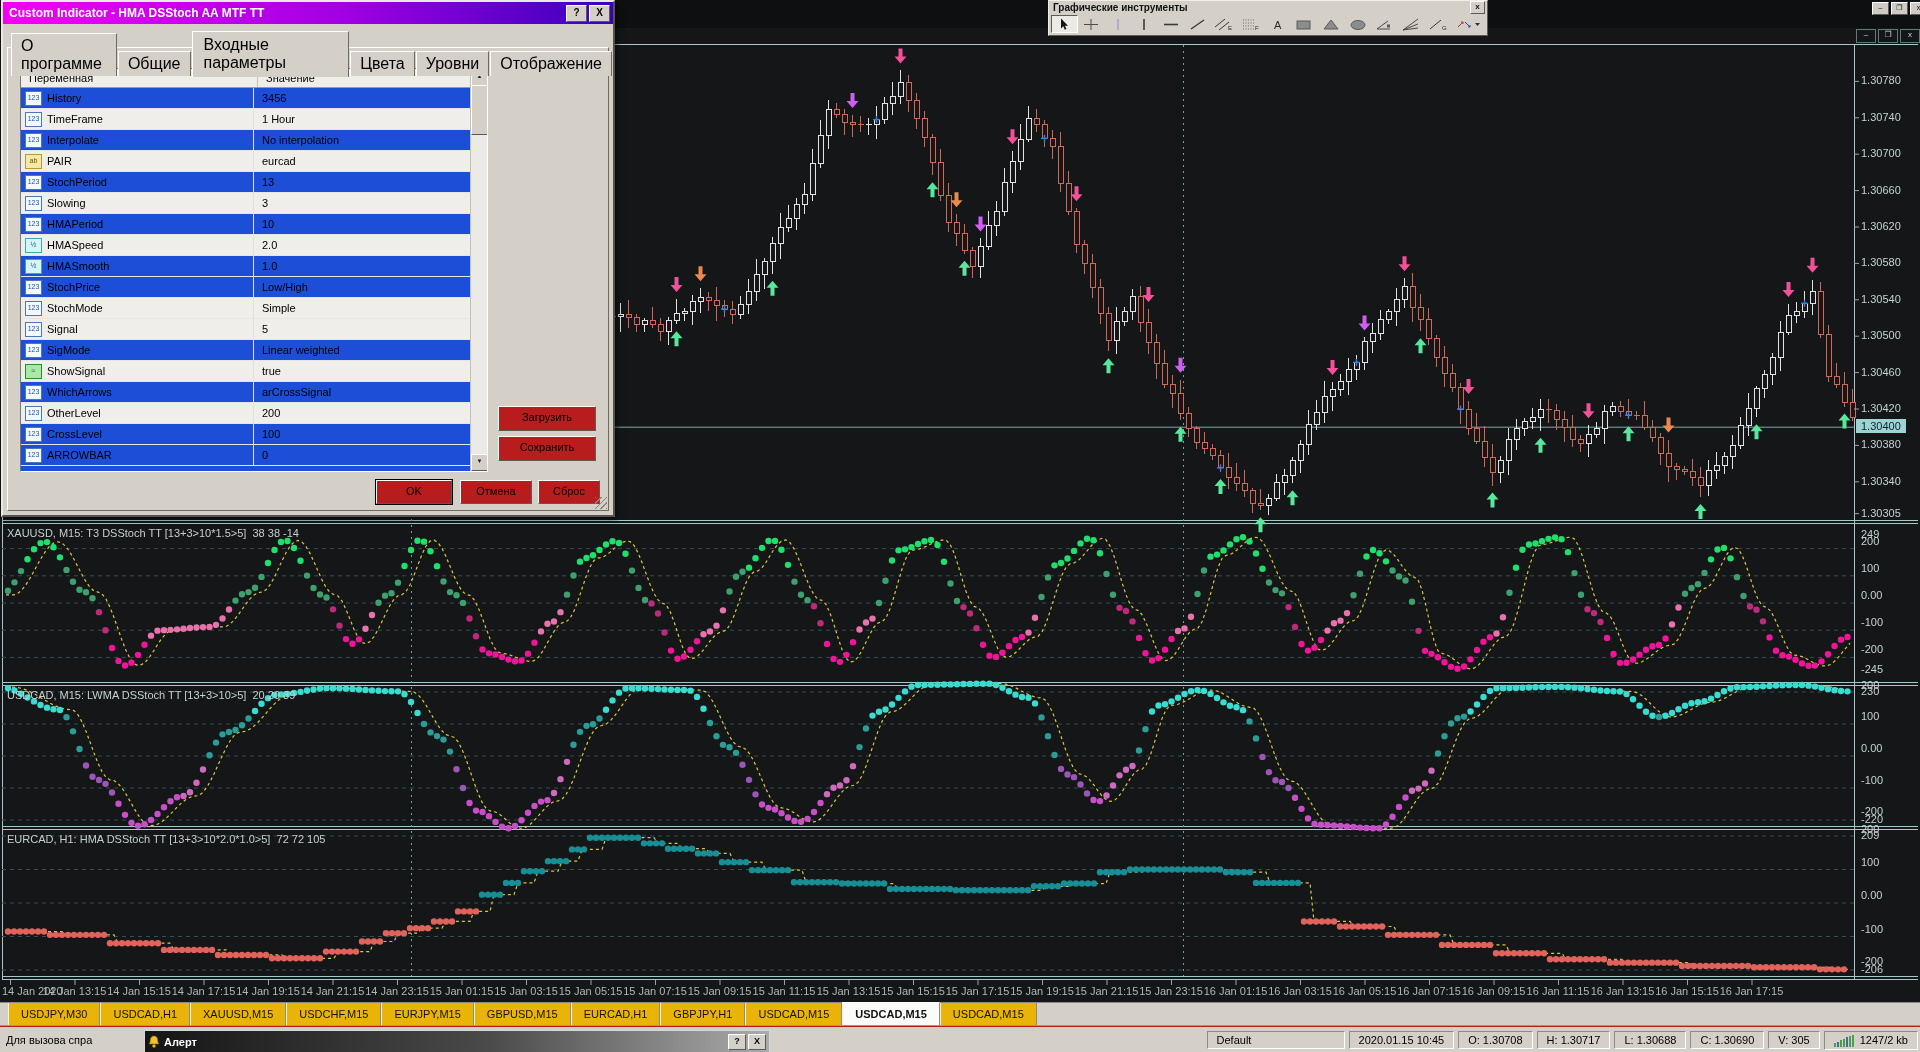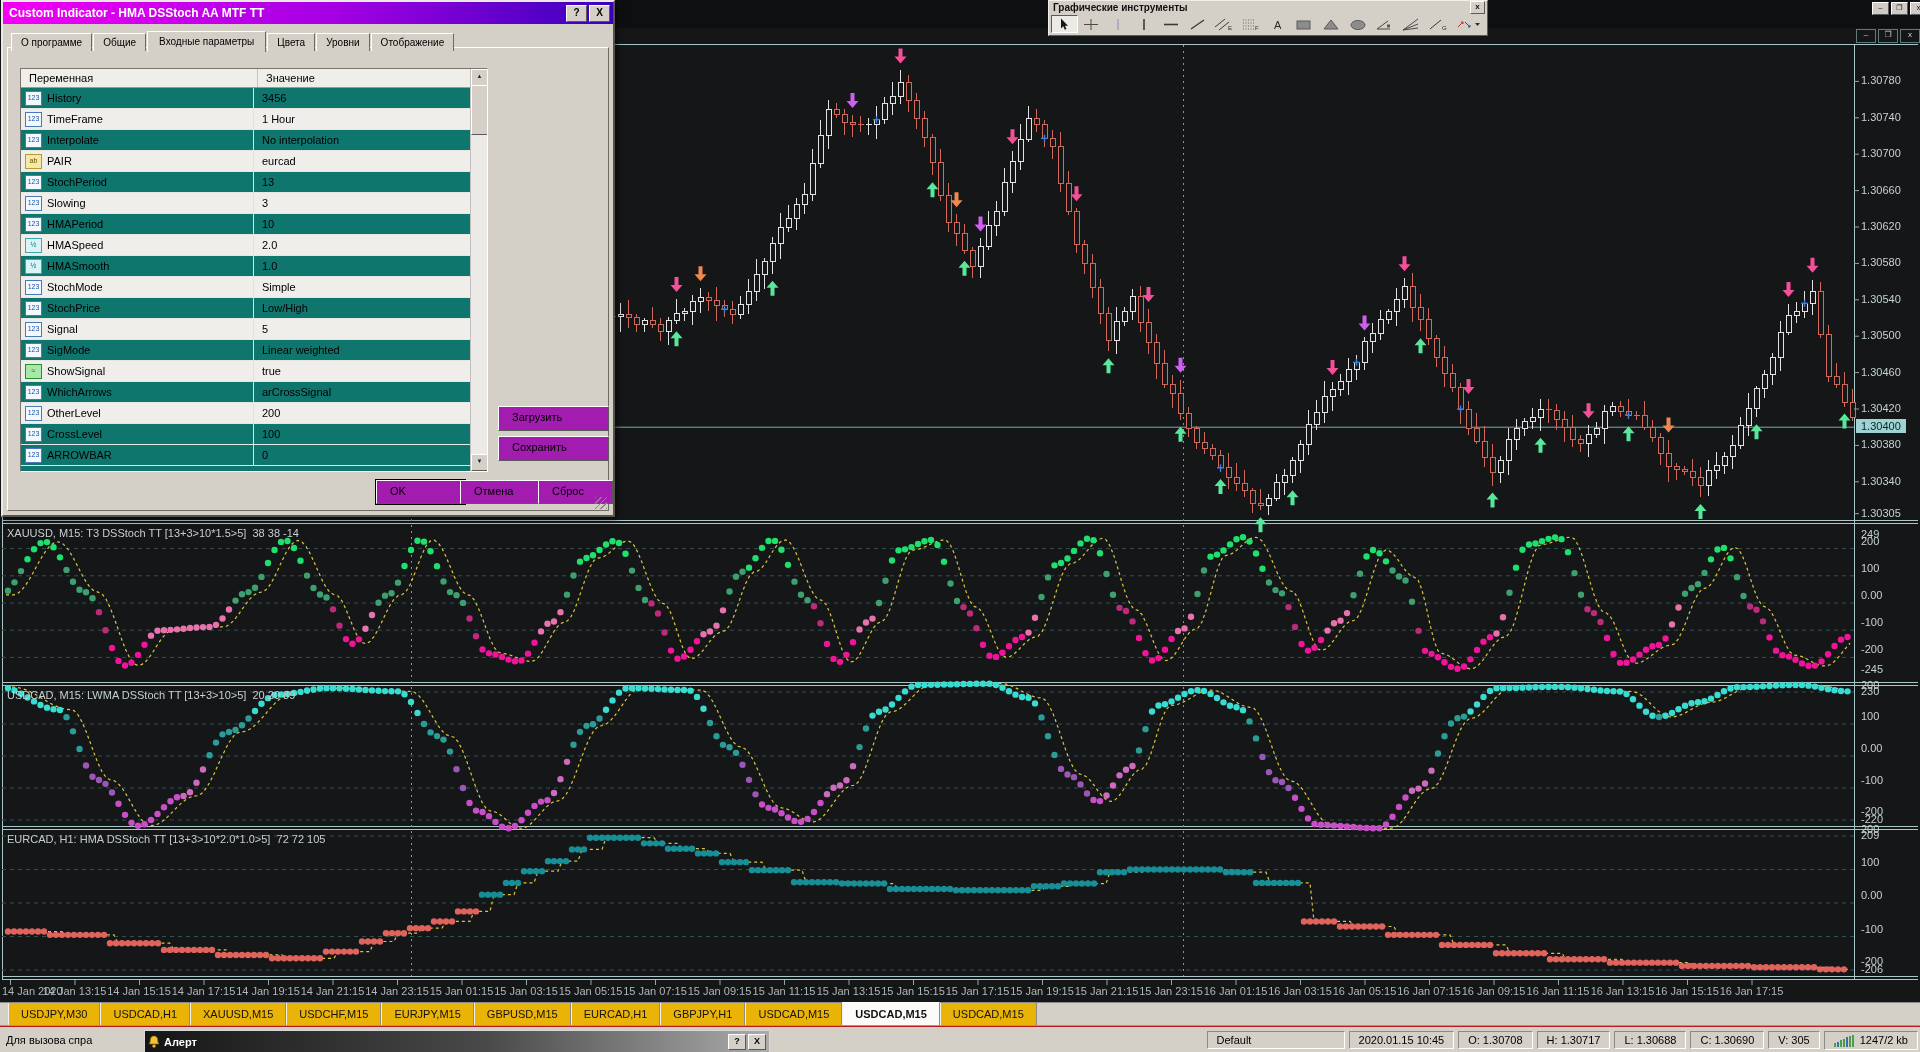--- a/index.html
+++ b/index.html
@@ -38,26 +38,26 @@
           border:2px solid;border-color:#ECE9E2 #575349 #575349 #ECE9E2;box-shadow:2px 2px 6px rgba(0,0,0,.6);}
   #dlg-title{height:22px;display:flex;align-items:center;padding:0 3px 0 6px;
              background:linear-gradient(90deg,#F400F4 0%,#A300E4 55%,#3A00BC 100%);
              color:#FFF;font-weight:bold;font-size:12px;}
   #dlg-title .sp{flex:1;}
   .dlg-cap-btn{width:19px;height:15px;margin-left:2px;background:#D4D0C8;border:1px solid;
                border-color:#FFF #5A5A5A #5A5A5A #FFF;font-size:10px;font-weight:bold;
                line-height:13px;text-align:center;color:#000;}
   #dlg-tabs{position:absolute;left:8px;top:27px;display:flex;align-items:flex-end;z-index:4;}
   .dtab{padding:3px 9px 3px 9px;margin-right:1px;background:#D4D0C8;border:1px solid;
-        border-color:#FFF #6F6B63 #6F6B63 #FFF;border-bottom:none;position:relative;top:1px;font-size:10px;}
+        border-color:#FFF #6F6B63 #6F6B63 #FFF;border-bottom:none;position:relative;top:1px;font-size:16px;}
   .dtab.act{padding:4px 11px 5px 11px;top:2px;background:#D4D0C8;z-index:5;
             border-color:#FFF #6F6B63 transparent #FFF;}
   #dlg-client{position:absolute;left:4px;top:45px;width:600px;height:462px;background:#D4D0C8;
               border:1px solid;border-color:#FFF #6F6B63 #6F6B63 #FFF;}
-  #dlg-table{position:absolute;left:12px;top:20px;width:466px;height:402px;background:#0f766e;
+  #dlg-table{position:absolute;left:12px;top:20px;width:466px;height:402px;background:#1d4ed8;
              border:1px solid;border-color:#7A766E #FFF #FFF #7A766E;overflow:hidden;}
   #dlg-thead{display:flex;height:18px;background:#EFEEE9;border-bottom:1px solid #9A9A9A;
              align-items:center;font-size:11px;}
   .th1{width:228px;padding-left:8px;border-right:1px solid #C4C4C4;height:100%;display:flex;align-items:center;}
   .th2{flex:1;padding-left:8px;}
   .prow{display:flex;height:20px;align-items:center;border-bottom:1px solid #E6E6E3;font-size:11px;}
   .prow.odd{background:#EFEEEA;}
   .pc1{width:228px;display:flex;align-items:center;padding-left:4px;border-right:1px solid #E0E0DD;height:100%;}
   .pc2{flex:1;padding-left:8px;}
   .ric{width:15px;height:13px;margin-right:5px;border:1px solid;font-size:7px;line-height:12px;
@@ -65,22 +65,22 @@
   .i123{background:#F4F8FF;border-color:#4A7AB5;color:#1E56A8;}
   .iab{background:#F6E8A8;border-color:#B89A30;color:#6A5200;}
   .ihalf{background:#D8F4F6;border-color:#3EA8B0;color:#0E6E78;}
   .isig{background:#A8E8A8;border-color:#2E8C2E;color:#136413;}
   #dlg-scroll{position:absolute;right:0;top:0;width:16px;height:100%;background:#EBEAE6;
               border-left:1px solid #C0C0C0;}
   .sarrow{position:absolute;left:0;width:15px;height:15px;background:#D4D0C8;border:1px solid;
           border-color:#FFF #5A5A5A #5A5A5A #FFF;font-size:6px;text-align:center;line-height:13px;color:#222;}
   #sthumb{position:absolute;left:0;top:16px;width:15px;height:48px;background:#D4D0C8;border:1px solid;
           border-color:#FFF #5A5A5A #5A5A5A #FFF;}
-  .dbtn{position:absolute;background:#a21caf;border:1px solid;border-color:#FFF #5A5A5A #5A5A5A #FFF;
-        font-size:11px;text-align:left;padding-left:13px;}
+  .dbtn{position:absolute;background:#b91c1c;border:1px solid;border-color:#FFF #5A5A5A #5A5A5A #FFF;
+        font-size:11px;text-align:center;}
   .dbtn.def{outline:1px solid #000;}
   #dlg-grip{position:absolute;right:1px;bottom:1px;width:12px;height:12px;
             background:repeating-linear-gradient(135deg,#8A867E 0 1px,transparent 1px 4px);}
   
   #bottom{position:absolute;left:0;top:1002px;width:1920px;height:50px;background:#D4D0C8;z-index:5;}
   #tabbar{height:22px;display:flex;align-items:stretch;border-top:1px solid #8A8A8A;
           border-bottom:1px solid #9A9A9A;padding-left:8px;}
   .ctab{display:flex;align-items:center;padding:0 12px;font-size:11px;border-right:1px solid #8A8A8A;
         border-left:1px solid #F4F2EE;color:#111;background:#eab308;}
   .ctab.act{background:#FBFBF9;font-weight:bold;border-top:1px solid #FFF;margin-top:-1px;}
@@ -1715,33 +1715,33 @@
               </div>
               <div class="pc2">2.0</div>
             </div>
             <div class="prow">
               <div class="pc1">
                 <div class="ric ihalf">½</div>
                 <div>HMASmooth</div>
               </div>
               <div class="pc2">1.0</div>
             </div>
+            <div class="prow">
+              <div class="pc1">
+                <div class="ric i123">123</div>
+                <div>StochPrice</div>
+              </div>
+              <div class="pc2">Low/High</div>
+            </div>
             <div class="prow odd">
               <div class="pc1">
                 <div class="ric i123">123</div>
                 <div>StochMode</div>
               </div>
               <div class="pc2">Simple</div>
-            </div>
-            <div class="prow">
-              <div class="pc1">
-                <div class="ric i123">123</div>
-                <div>StochPrice</div>
-              </div>
-              <div class="pc2">Low/High</div>
             </div>
             <div class="prow odd">
               <div class="pc1">
                 <div class="ric i123">123</div>
                 <div>Signal</div>
               </div>
               <div class="pc2">5</div>
             </div>
             <div class="prow">
               <div class="pc1">

